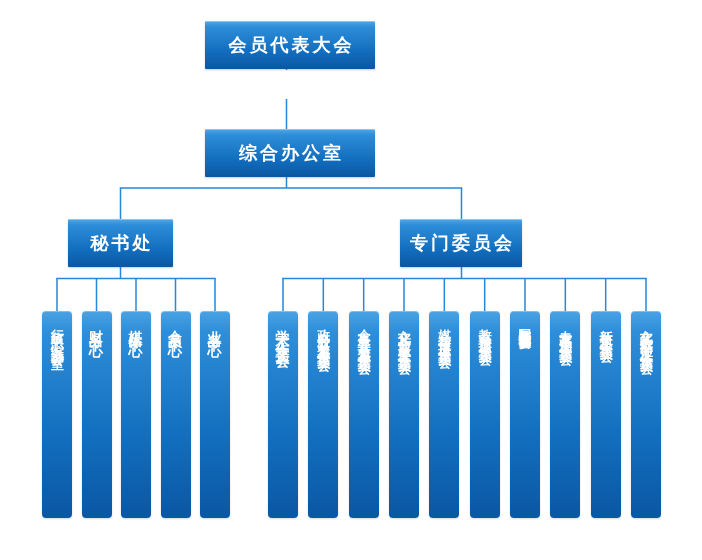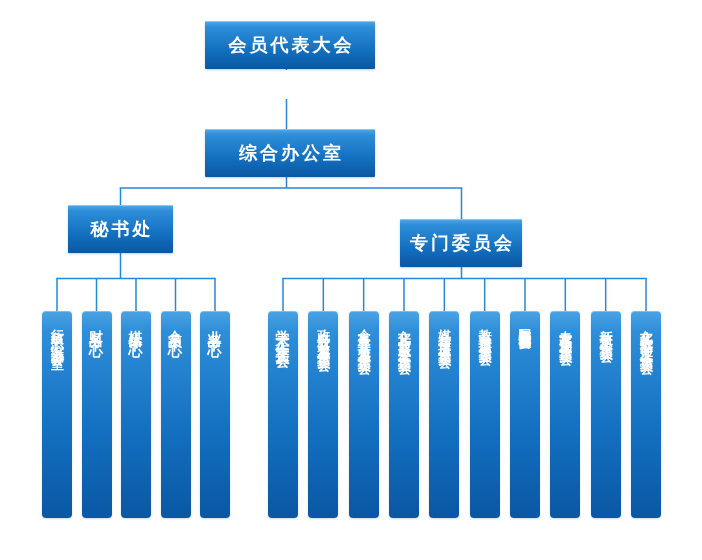--- a/index.html
+++ b/index.html
@@ -83,21 +83,21 @@
       <line x1="525" y1="278.5" x2="525" y2="311"></line>
       <line x1="565.33" y1="278.5" x2="565.33" y2="311"></line>
       <line x1="605.67" y1="278.5" x2="605.67" y2="311"></line>
       <line x1="646" y1="278.5" x2="646" y2="311"></line>
     </g>
   </svg>
 
   <div class="hnode" style="left:205px; top:21px;  width:170px">会员代表大会</div>
   <div class="hnode" style="left:205px; top:129px; width:170px">综合办公室</div>
 
-  <div class="hnode" style="left:68px;  top:205px; width:105px">秘书处</div>
+  <div class="hnode" style="left:68px;  top:219px; width:105px">秘书处</div>
   <div class="hnode" style="left:400px; top:219px; width:122px">专门委员会</div>
 
   <div class="vnode fit-m" style="left:42px">行政中心（综合办公室）</div>
   <div class="vnode fit-s" style="left:81.5px">财务中心</div>
   <div class="vnode fit-s" style="left:121px">媒体中心</div>
   <div class="vnode fit-s" style="left:160.5px">会员中心</div>
   <div class="vnode fit-s" style="left:200px">业务中心</div>
 
   <div class="vnode fit-s" style="left:268px">学术工作委员会</div>
   <div class="vnode fit-m" style="left:308.33px">政府公共关系工作委员会</div>

